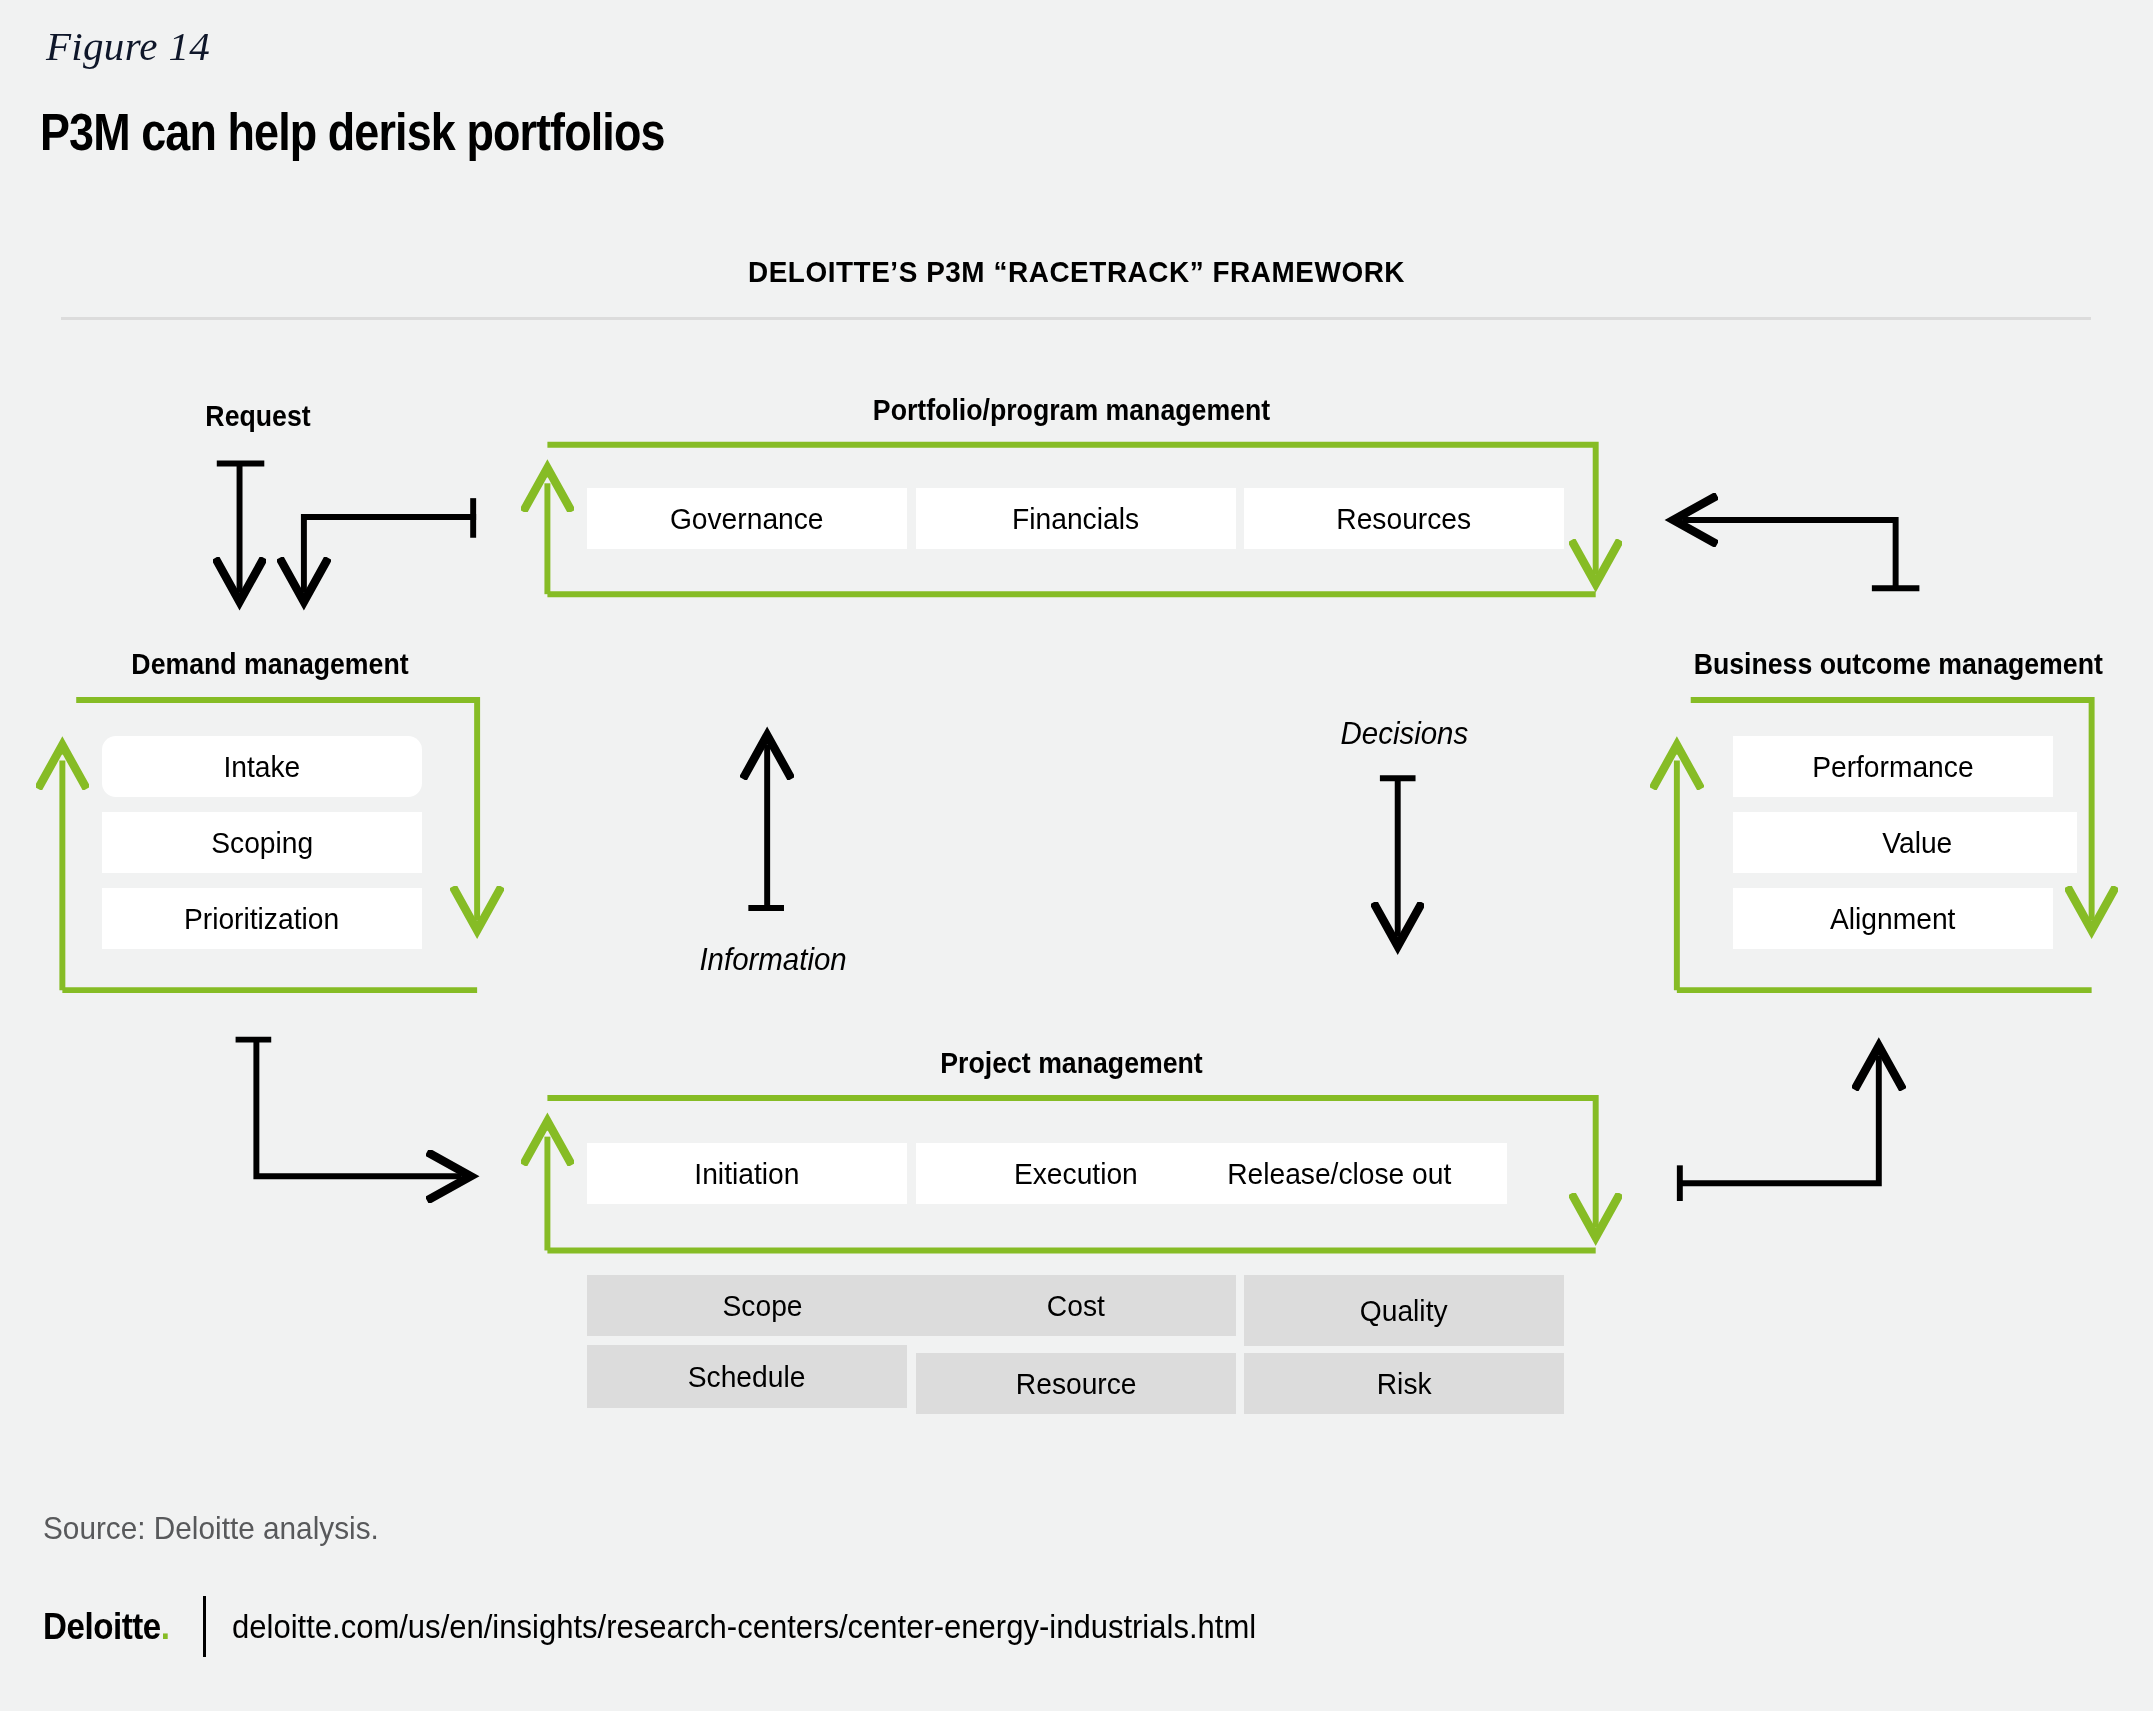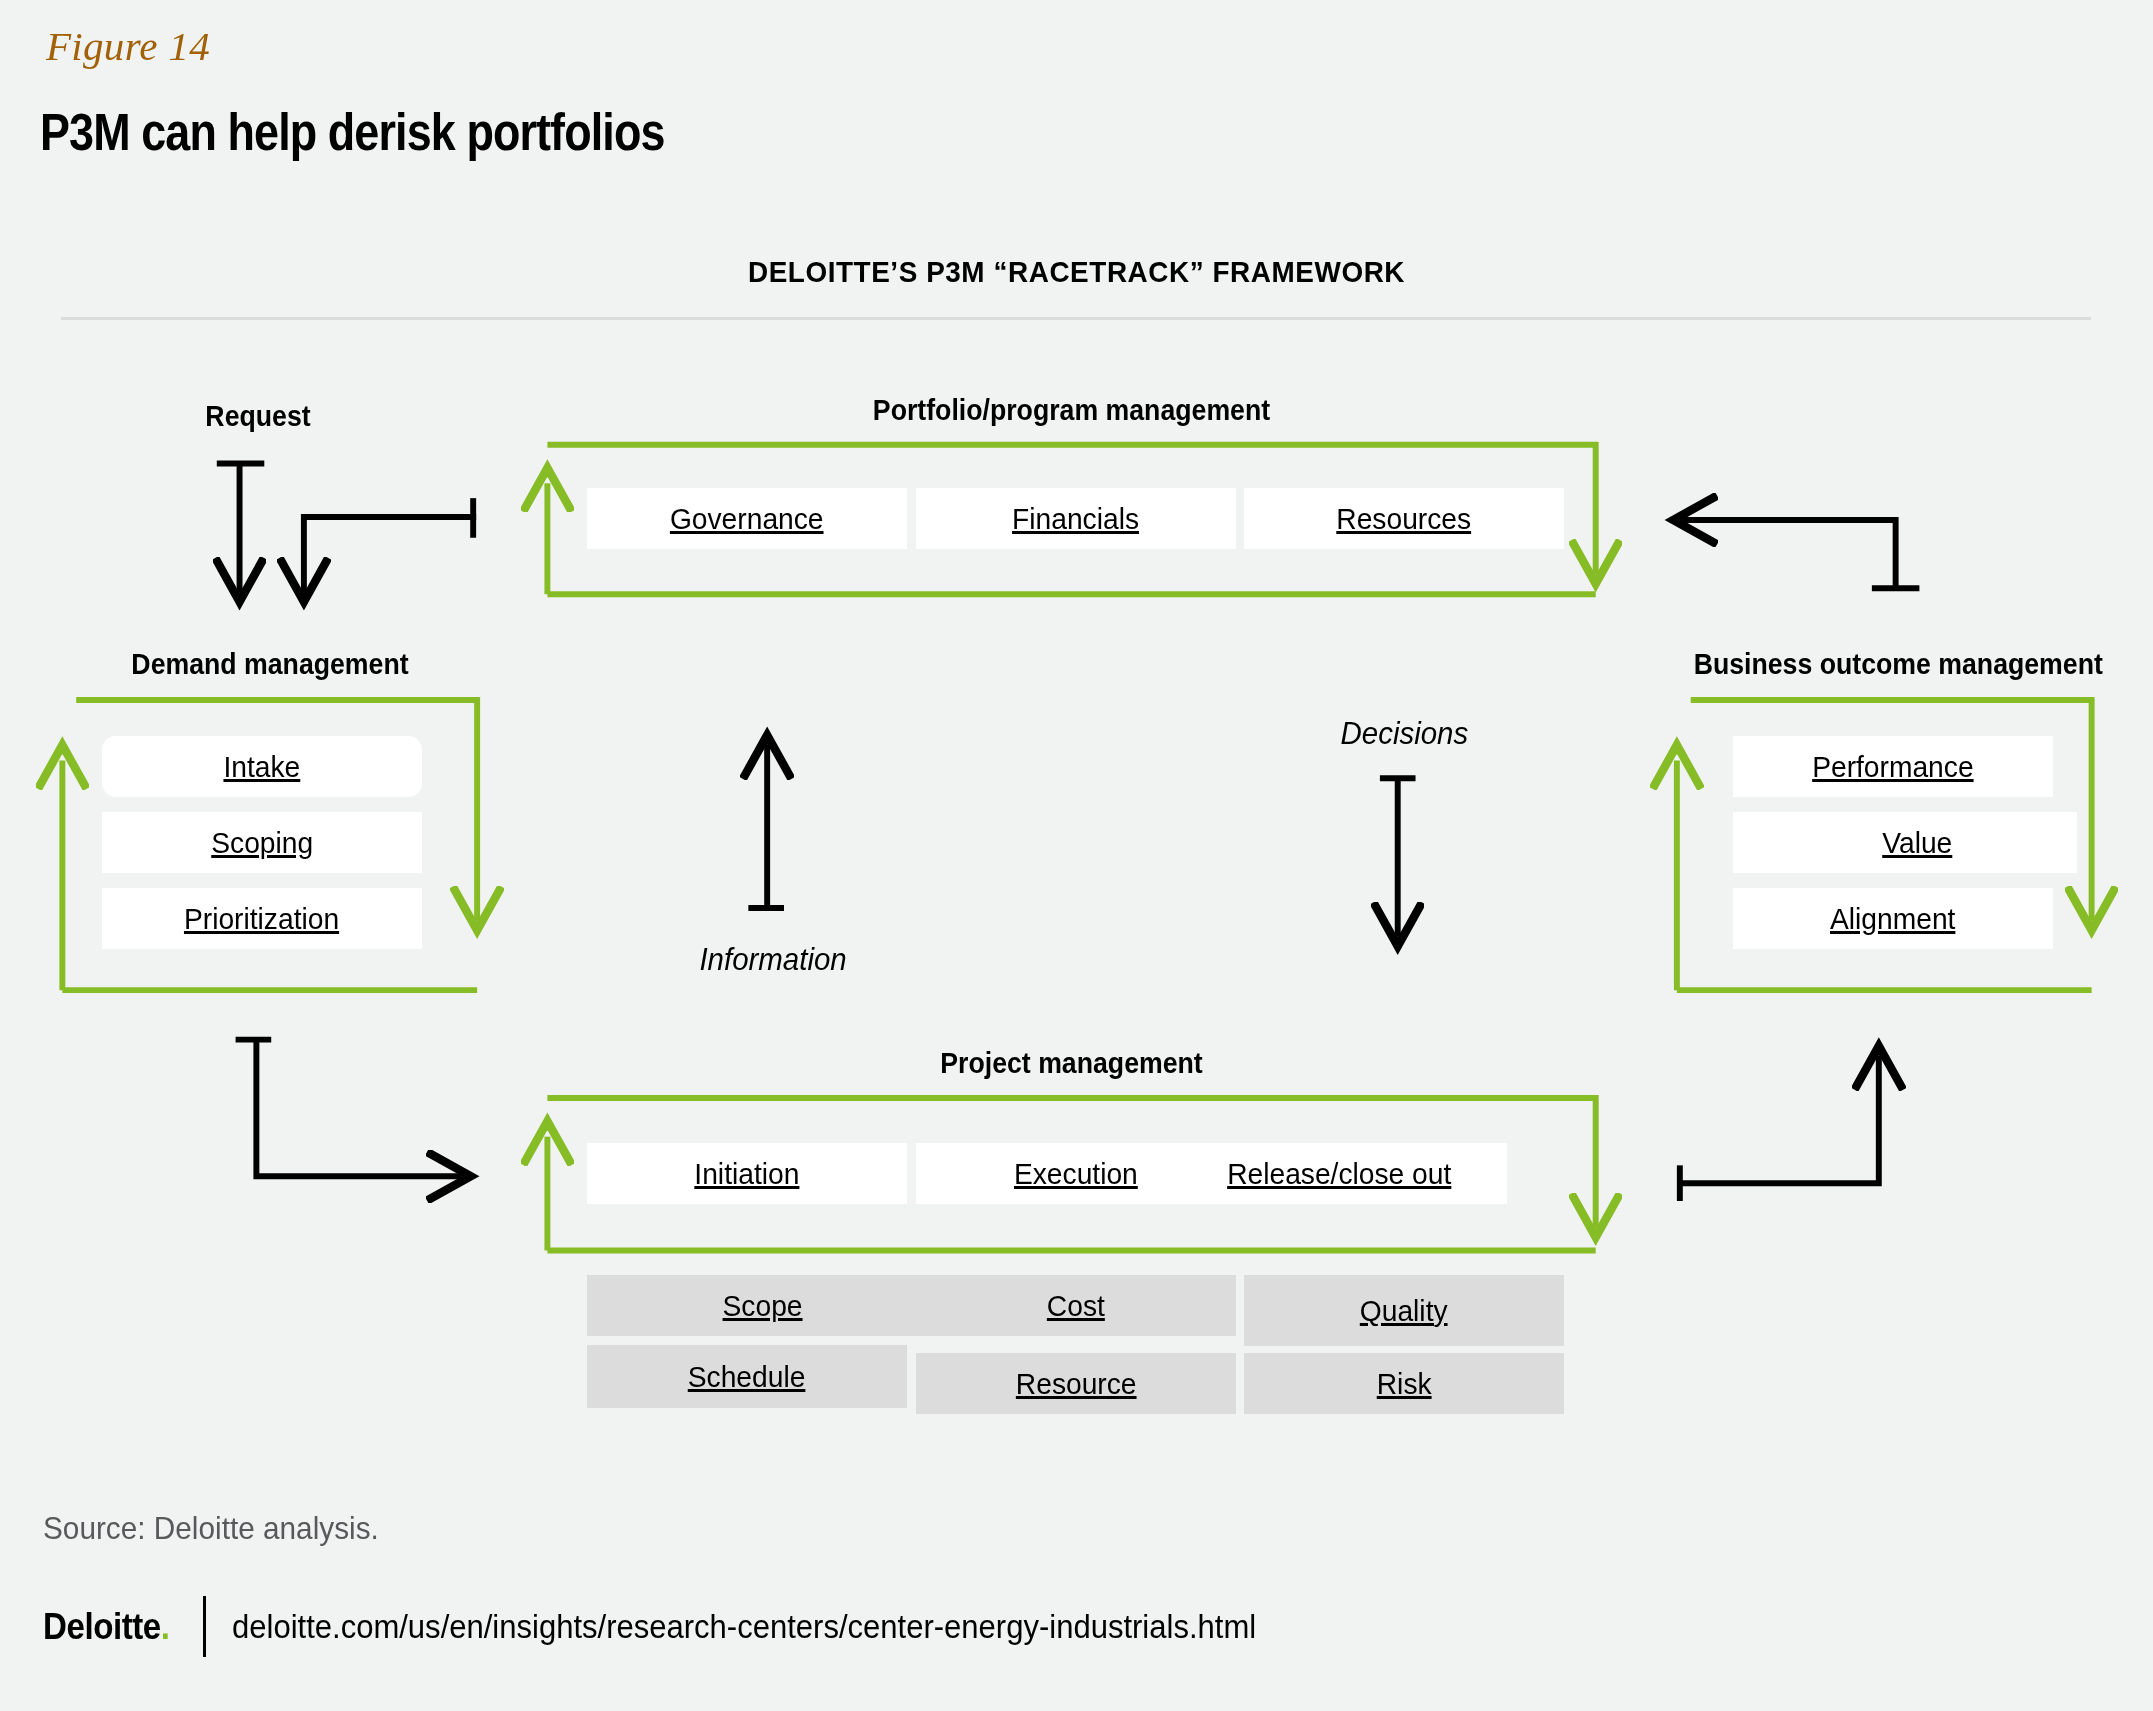--- a/index.html
+++ b/index.html
@@ -10,21 +10,21 @@
     color:#000;
     overflow:hidden;
     position:relative;
   }
   .page{position:relative;width:2153px;height:1712px;}
 
   
   .fig-label{
     position:absolute;left:46px;top:22px;
     font-family:"Liberation Serif", serif;
-    font-style:italic;font-size:41px;color:#a16207;
+    font-style:italic;font-size:41px;color:#0f172a;
     letter-spacing:0.3px;
   }
   .fig-title{
     position:absolute;left:40px;top:103px;
     font-family:"Liberation Sans Narrow","Liberation Sans", sans-serif;
     font-weight:bold;font-size:51px;letter-spacing:-1px;
     transform:scaleX(.88);transform-origin:left top;
     white-space:nowrap;color:#000;
   }
   .frame-title{
@@ -48,21 +48,20 @@
     transform:scaleX(.92);
     white-space:nowrap;text-align:center;
   }
   .cell{
     position:absolute;
     background:#ffffff;
     display:flex;align-items:center;justify-content:center;
     font-family:"Liberation Sans Narrow","Liberation Sans", sans-serif;
     font-size:30px;color:#000;
     transform:scaleX(1);
-    text-decoration:underline;
   }
   .cell span{transform:scaleX(.94);display:inline-block;white-space:nowrap;}
   .cell.grey{background:#dcdcdc;}
 
   
   svg.overlay{position:absolute;left:0;top:0;width:2153px;height:1712px;pointer-events:none;}
 
   
   .flow-label{
     position:absolute;

